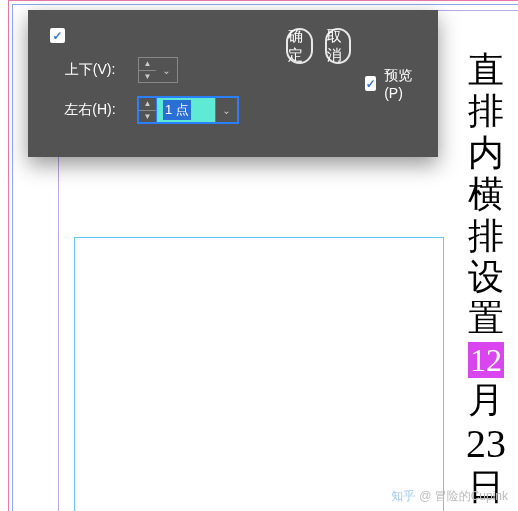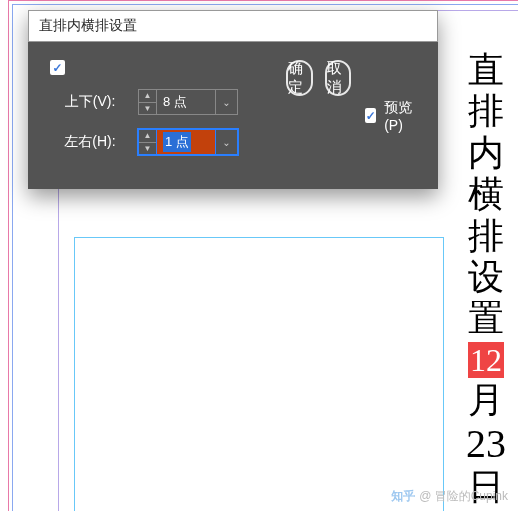--- a/index.html
+++ b/index.html
@@ -45,21 +45,21 @@
     display: flex;
     flex-direction: column;
     align-items: center;
     font-size: 36px;
     line-height: 1.15;
     font-family: "SimSun", serif;
     color: #000;
   }
   .vertical-text span { display: block; }
   .vt-hl {
-    background: #ef4444;
+    background: #d946ef;
     color: #fff;
     font-size: 32px;
     padding: 2px 2px;
     line-height: 1;
     margin: 2px 0;
   }
   .vt-num {
     font-size: 40px;
   }
   .dialog {
@@ -113,21 +113,21 @@
     border: 1px solid #888; border-right: none;
     width: 18px;
   }
   .spin div {
     flex:1; display:flex; align-items:center; justify-content:center;
     font-size: 8px; color:#ccc; cursor:pointer;
   }
   .spin div:first-child { border-bottom: 1px solid #888; }
   .num-input {
     width: 60px;
-    background:#c2410c; color:#000;
+    background:#5eead4; color:#000;
     border:1px solid #2a7fff;
     padding: 0 6px;
     font-size: 13px;
     display:flex; align-items:center;
   }
   .num-input.sel { }
   .num-input .seltext { background:#2a6fd6; color:#fff; padding:1px 2px; }
   .dd {
     width: 22px;
     border:1px solid #888; border-left:none;
@@ -155,21 +155,21 @@
   .watermark {
     position:absolute;
     bottom:6px; right:10px;
     font-size:12px;
     color:#bbb;
     display:flex; align-items:center; gap:4px;
     font-family: sans-serif;
   }
   .watermark .zhihu {
     color:#9ec8f0;
-    font-weight:bold;
+    font-weight:normal;
   }
 </style>
 </head>
 <body>
 
 <div class="canvas">
   <div class="page-border-outer"></div>
   <div class="page-border-outer2"></div>
   <div class="page-columns"></div>
   <div class="page-border-inner"></div>
@@ -183,39 +183,33 @@
     <span>设</span>
     <span>置</span>
     <span class="vt-hl">12</span>
     <span>月</span>
     <span class="vt-num">23</span>
     <span>日</span>
   </div>
 </div>
 
 <div class="dialog">
-  <div class="dialog-title">
-    <span>直排内横排设置</span>
-  </div>
   <div class="dialog-body">
     <div class="dialog-left">
 
       <div class="row">
         <span class="checkbox">✓</span>
       </div>
 
       <div class="row">
         <span class="row-label">上下(V):</span>
         <div class="num-field unfocused">
           <div class="spin">
             <div>▲</div>
             <div>▼</div>
-          </div>
-          <div class="num-input">
-            <span>8 点</span>
           </div>
           <div class="dd">⌄</div>
         </div>
       </div>
 
       <div class="row" style="margin-bottom:12px">
         <span class="row-label">左右(H):</span>
         <div class="num-field focused">
           <div class="spin">
             <div>▲</div>

